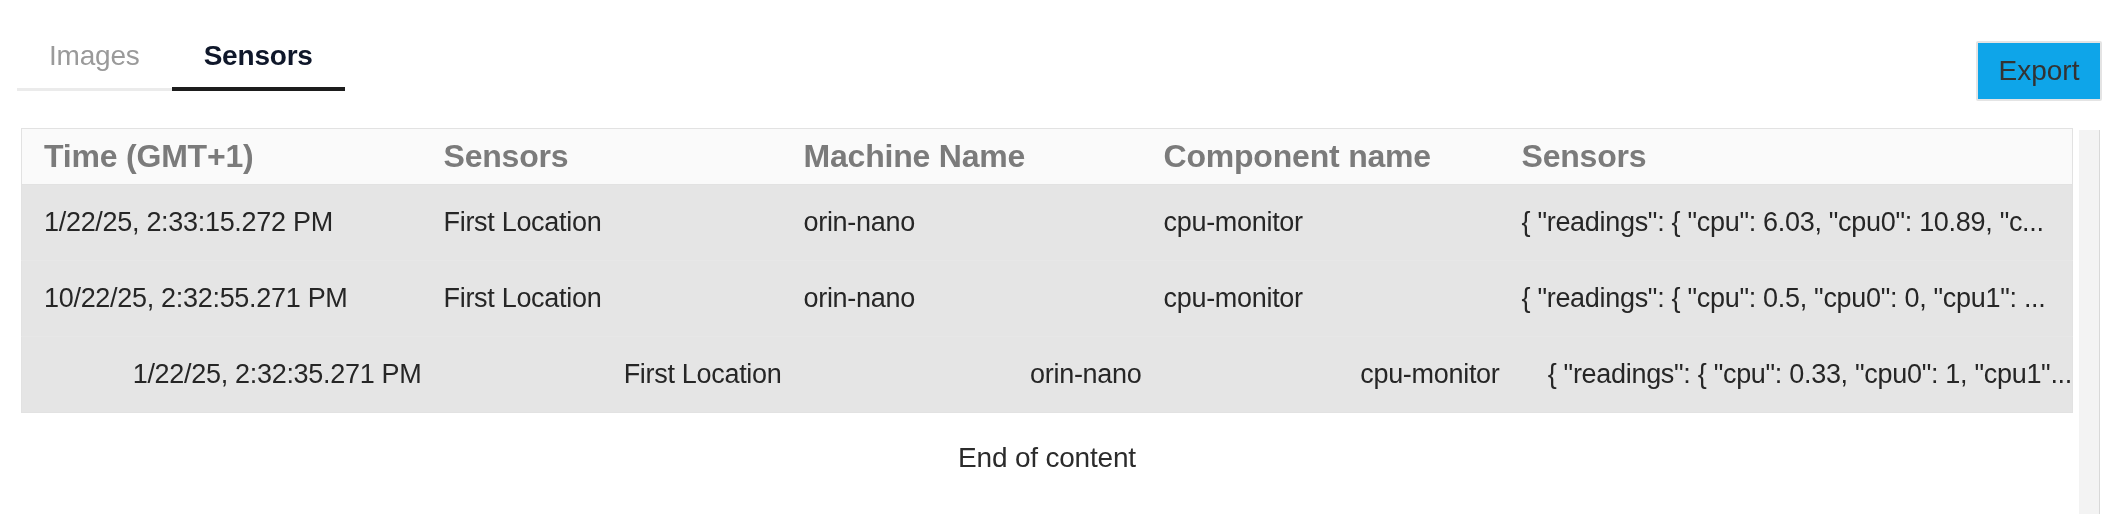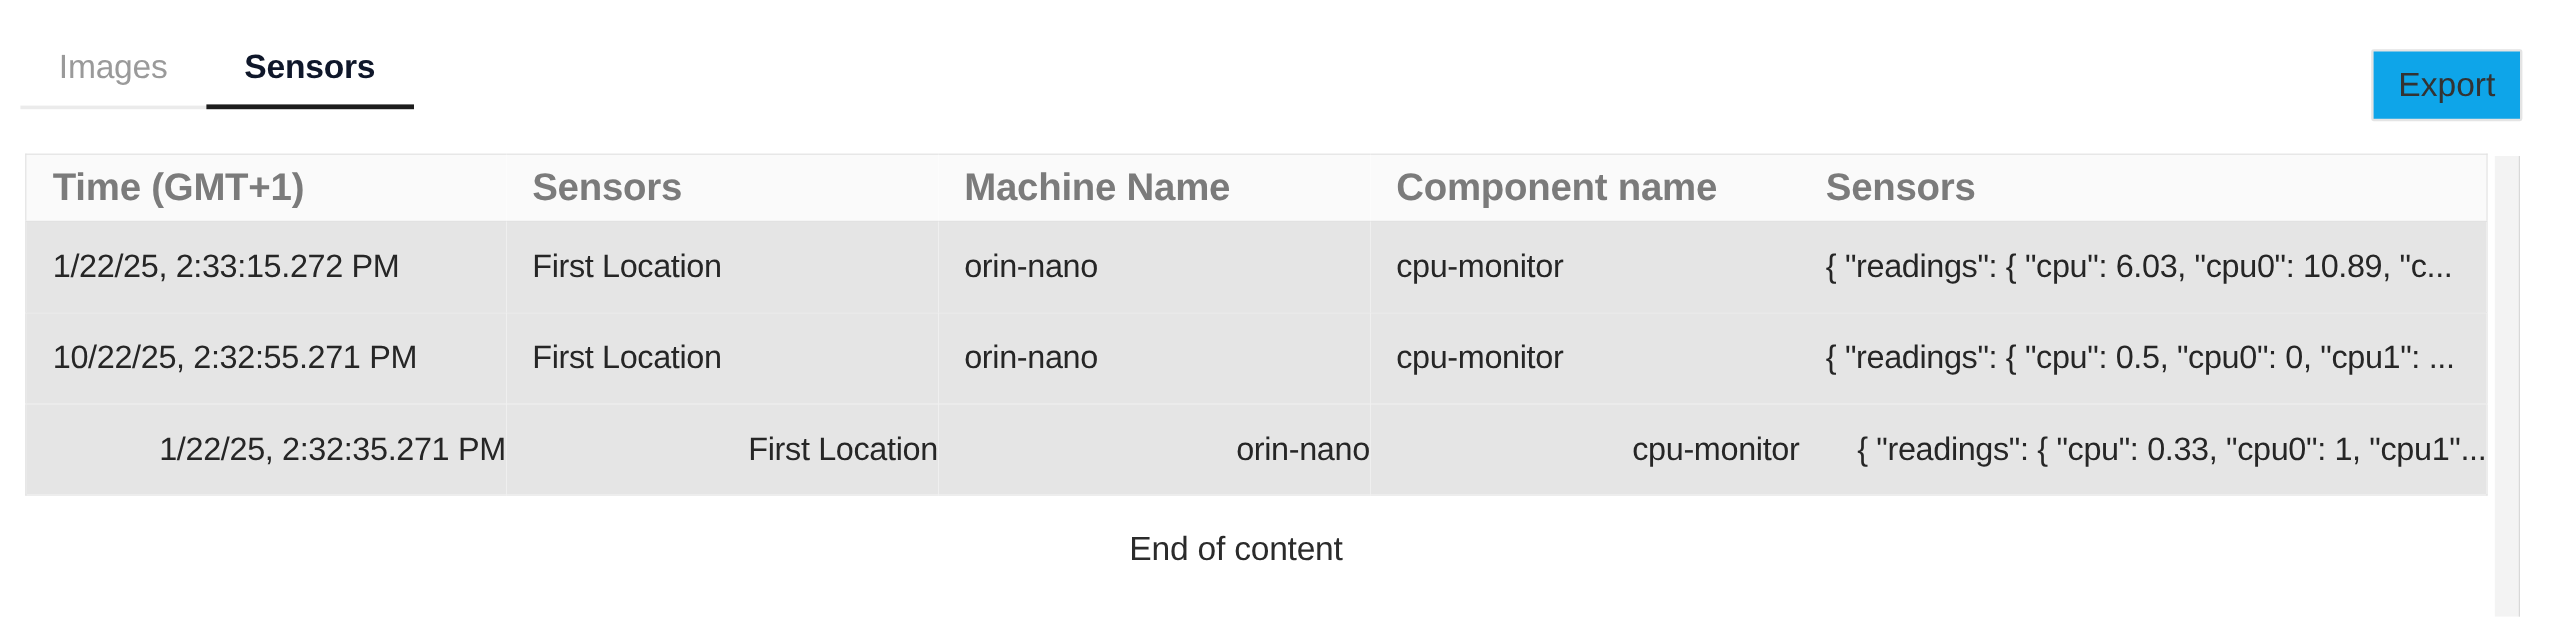--- a/index.html
+++ b/index.html
@@ -29,21 +29,21 @@
   th { font-size:32px; font-weight:700; color:#7b7b7b; text-align:left;
     padding-left:22px; border-bottom:1px solid #e2e2e2; white-space:nowrap;
     overflow:hidden; letter-spacing:-0.2px; }
   tbody tr { height:76px; background:#e5e5e5; }
   td { font-size:27px; color:#262626; text-align:left; padding-left:22px;
     border-bottom:1px solid #e7e7e7; white-space:nowrap; overflow:hidden;
     letter-spacing:-0.3px; }
   tbody tr:last-child td { border-bottom:none;text-align:right; }
 
   
-  .end-message { position:absolute; left:4px; top:442px; width:2052px;
+  .end-message { position:absolute; left:21px; top:442px; width:2052px;
     text-align:center; font-size:28px; color:#2b2b2b; letter-spacing:-0.2px; }
 
   
   .v-scrollbar { position:absolute; left:2079px; top:130px; width:21px; height:384px;
     background:#f3f3f3; border-right:1px solid #d8d8d8; }
 </style>
 </head>
 <body>
 
 <div class="tabbar">

